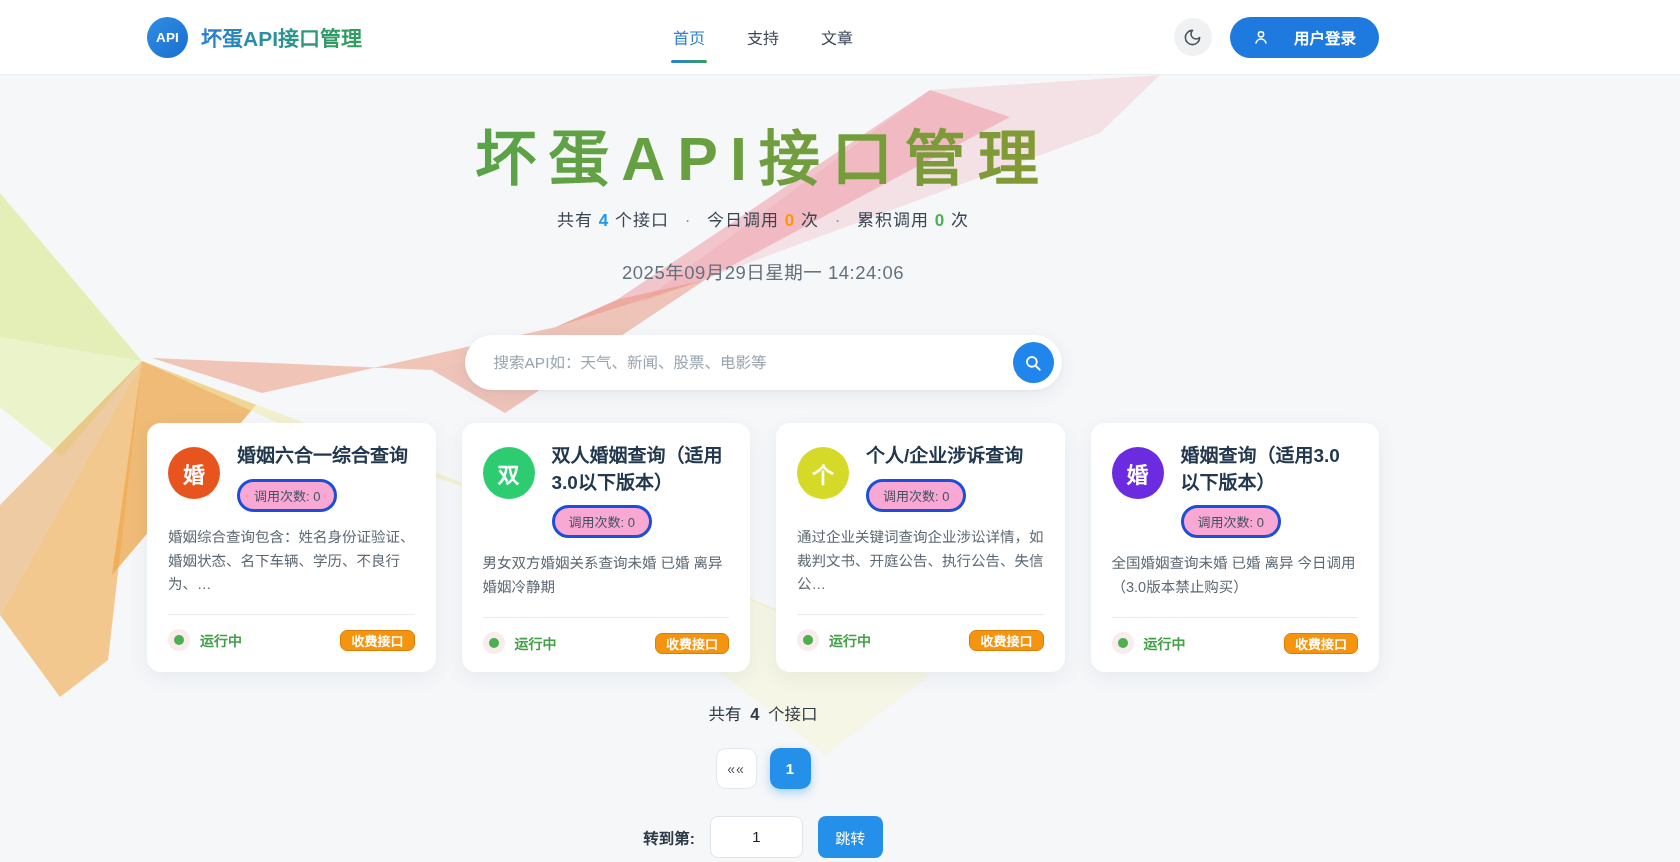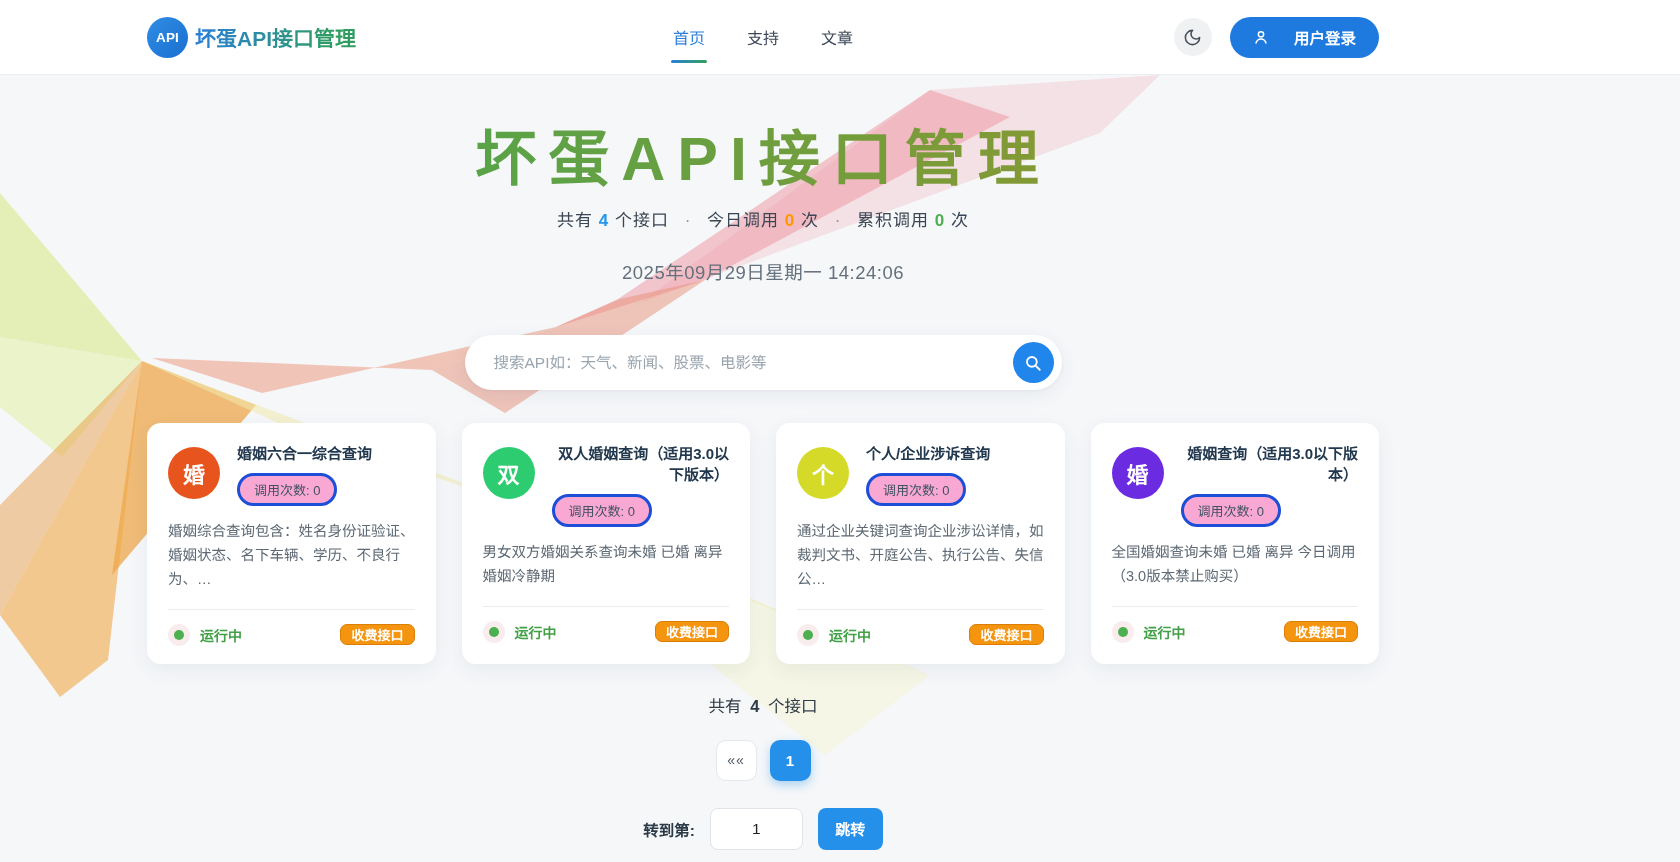--- a/index.html
+++ b/index.html
@@ -10,21 +10,21 @@
   }
   
   .header {
     height:75px; background:#ffffff; border-bottom:1px solid #ebeef1;
     position:relative; z-index:5;
   }
   .header-inner {
     width:1232px; margin-left:147px; height:100%;
     display:flex; align-items:center; justify-content:space-between;
   }
-  .brand { display:flex; align-items:center; gap:7px; cursor:pointer; }
+  .brand { display:flex; align-items:center; gap:13px; cursor:pointer; }
   .logo-circle {
     width:41px; height:41px; border-radius:50%;
     background:linear-gradient(135deg,#2f8de4,#1a6fd0);
     color:#fff; font-weight:bold; font-size:13.5px;
     display:flex; align-items:center; justify-content:center; letter-spacing:.2px;
   }
   .brand-title {
     font-size:21px; font-weight:bold;
     background:linear-gradient(90deg,#2b7fd8 0%,#2f9d62 85%);
     -webkit-background-clip:text; background-clip:text; color:transparent;
@@ -88,21 +88,21 @@
     background:#fff; border-radius:14px; padding:20px 21px 18px;
     box-shadow:0 6px 20px rgba(50,70,100,.07); cursor:pointer;
     display:flex; flex-direction:column;
   }
   .card-head { display:flex; align-items:flex-start; gap:17px; }
   .avatar {
     flex:0 0 52px; width:52px; height:52px; border-radius:50%;
     color:#fff; font-size:22px; font-weight:bold;
     display:flex; align-items:center; justify-content:center; margin-top:4px;
   }
-  .card-title { font-size:15px; font-weight:bold; color:#22384e; line-height:1.4;text-align:right; }
+  .card-title { font-size:19px; font-weight:bold; color:#22384e; line-height:1.4; }
   .calls-badge {
     display:inline-block; margin-top:9px; padding:4px 14px; border-radius:999px;
     background:#f9a8d4; border:3px solid #1d4ed8; color:#415161; font-size:13px;
   }
   .card-desc { margin-top:14px; font-size:14.5px; line-height:1.65; color:#5d6974; }
   .card-sep { border:none; border-top:1px solid #ececec; margin:17px 0 14px; }
   .card-footer { display:flex; align-items:center; justify-content:space-between; }
   .status { display:flex; align-items:center; gap:10px; }
   .status-halo {
     width:22px; height:22px; border-radius:50%; background:#f8ecec;
@@ -129,21 +129,21 @@
   }
   .jump-row { margin-top:27px; display:flex; justify-content:center; align-items:center; gap:15px; }
   .jump-label { font-size:15.5px; font-weight:bold; color:#2c3a48; }
   .jump-input {
     width:93px; height:42px; border:1px solid #e0e4e9; border-radius:8px;
     text-align:center; font-size:15.5px; color:#222; outline:none; background:#fff;
     font-family:inherit;
   }
   .jump-btn {
     width:65px; height:42px; border:none; border-radius:8px; background:#2590e9;
-    color:#fff; font-size:15px; font-weight:bold; cursor:pointer; font-family:inherit;
+    color:#fff; font-size:15px; font-weight:normal; cursor:pointer; font-family:inherit;
   }
   .icon-svg { display:block; }
 </style>
 </head>
 <body>
 
 <header class="header">
   <div class="header-inner">
     <div class="brand">
       <div class="logo-circle">API</div>

